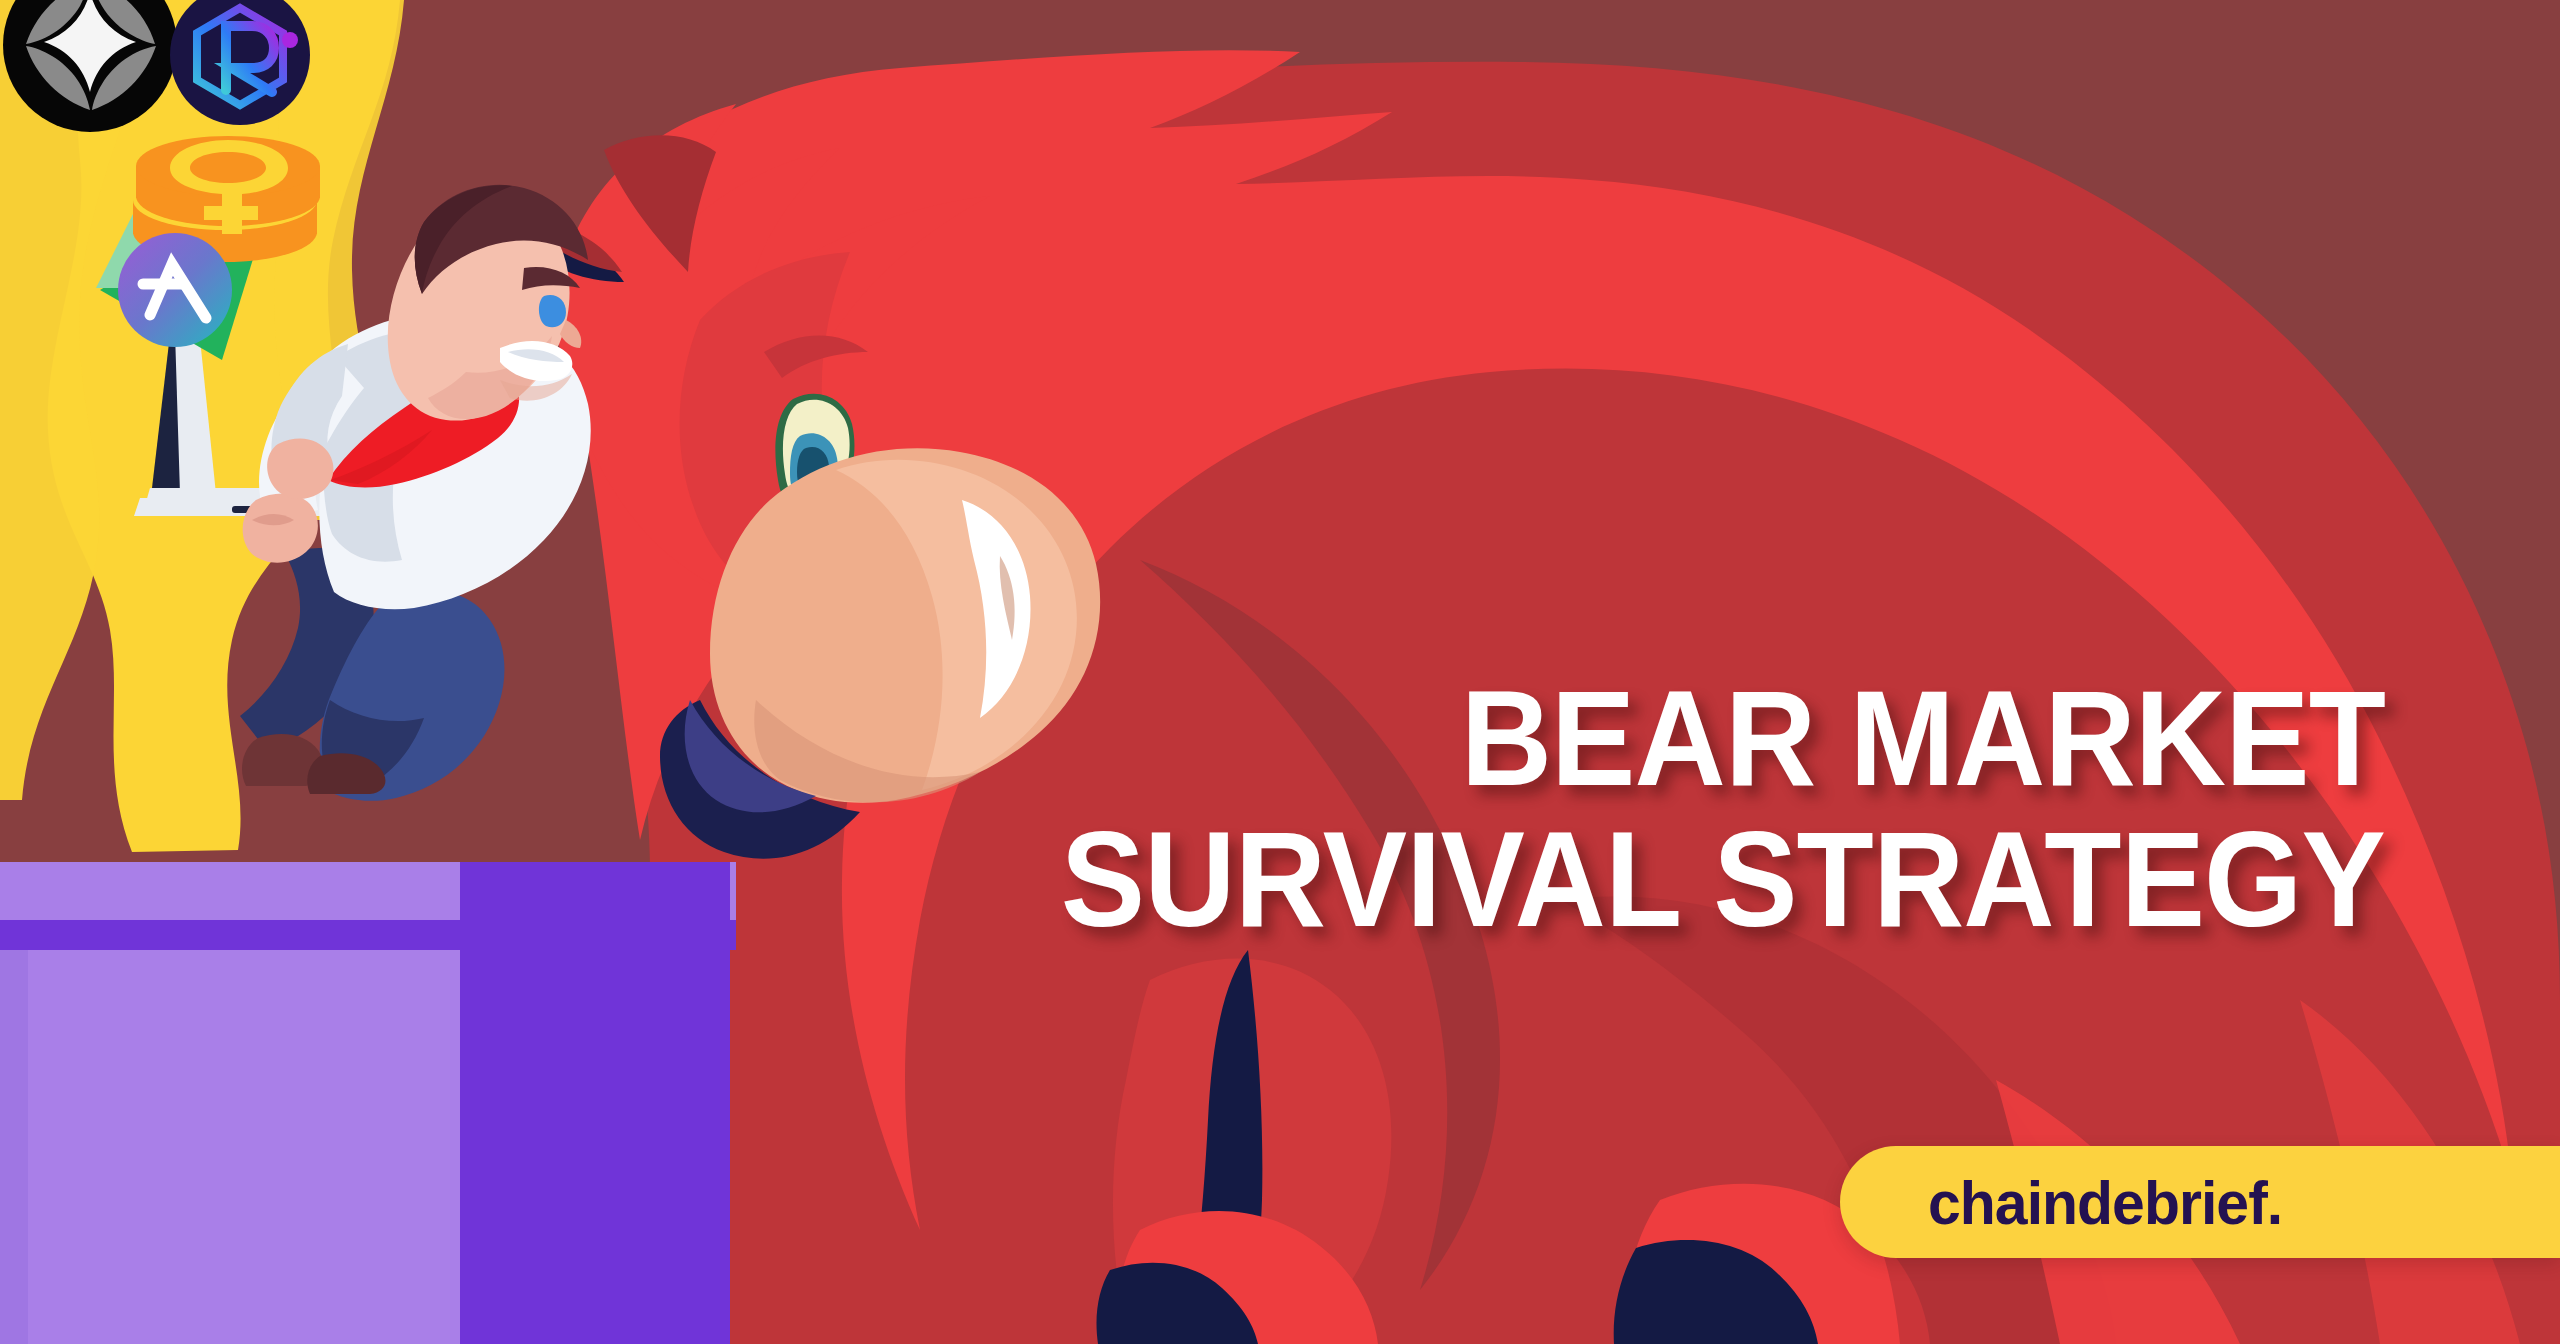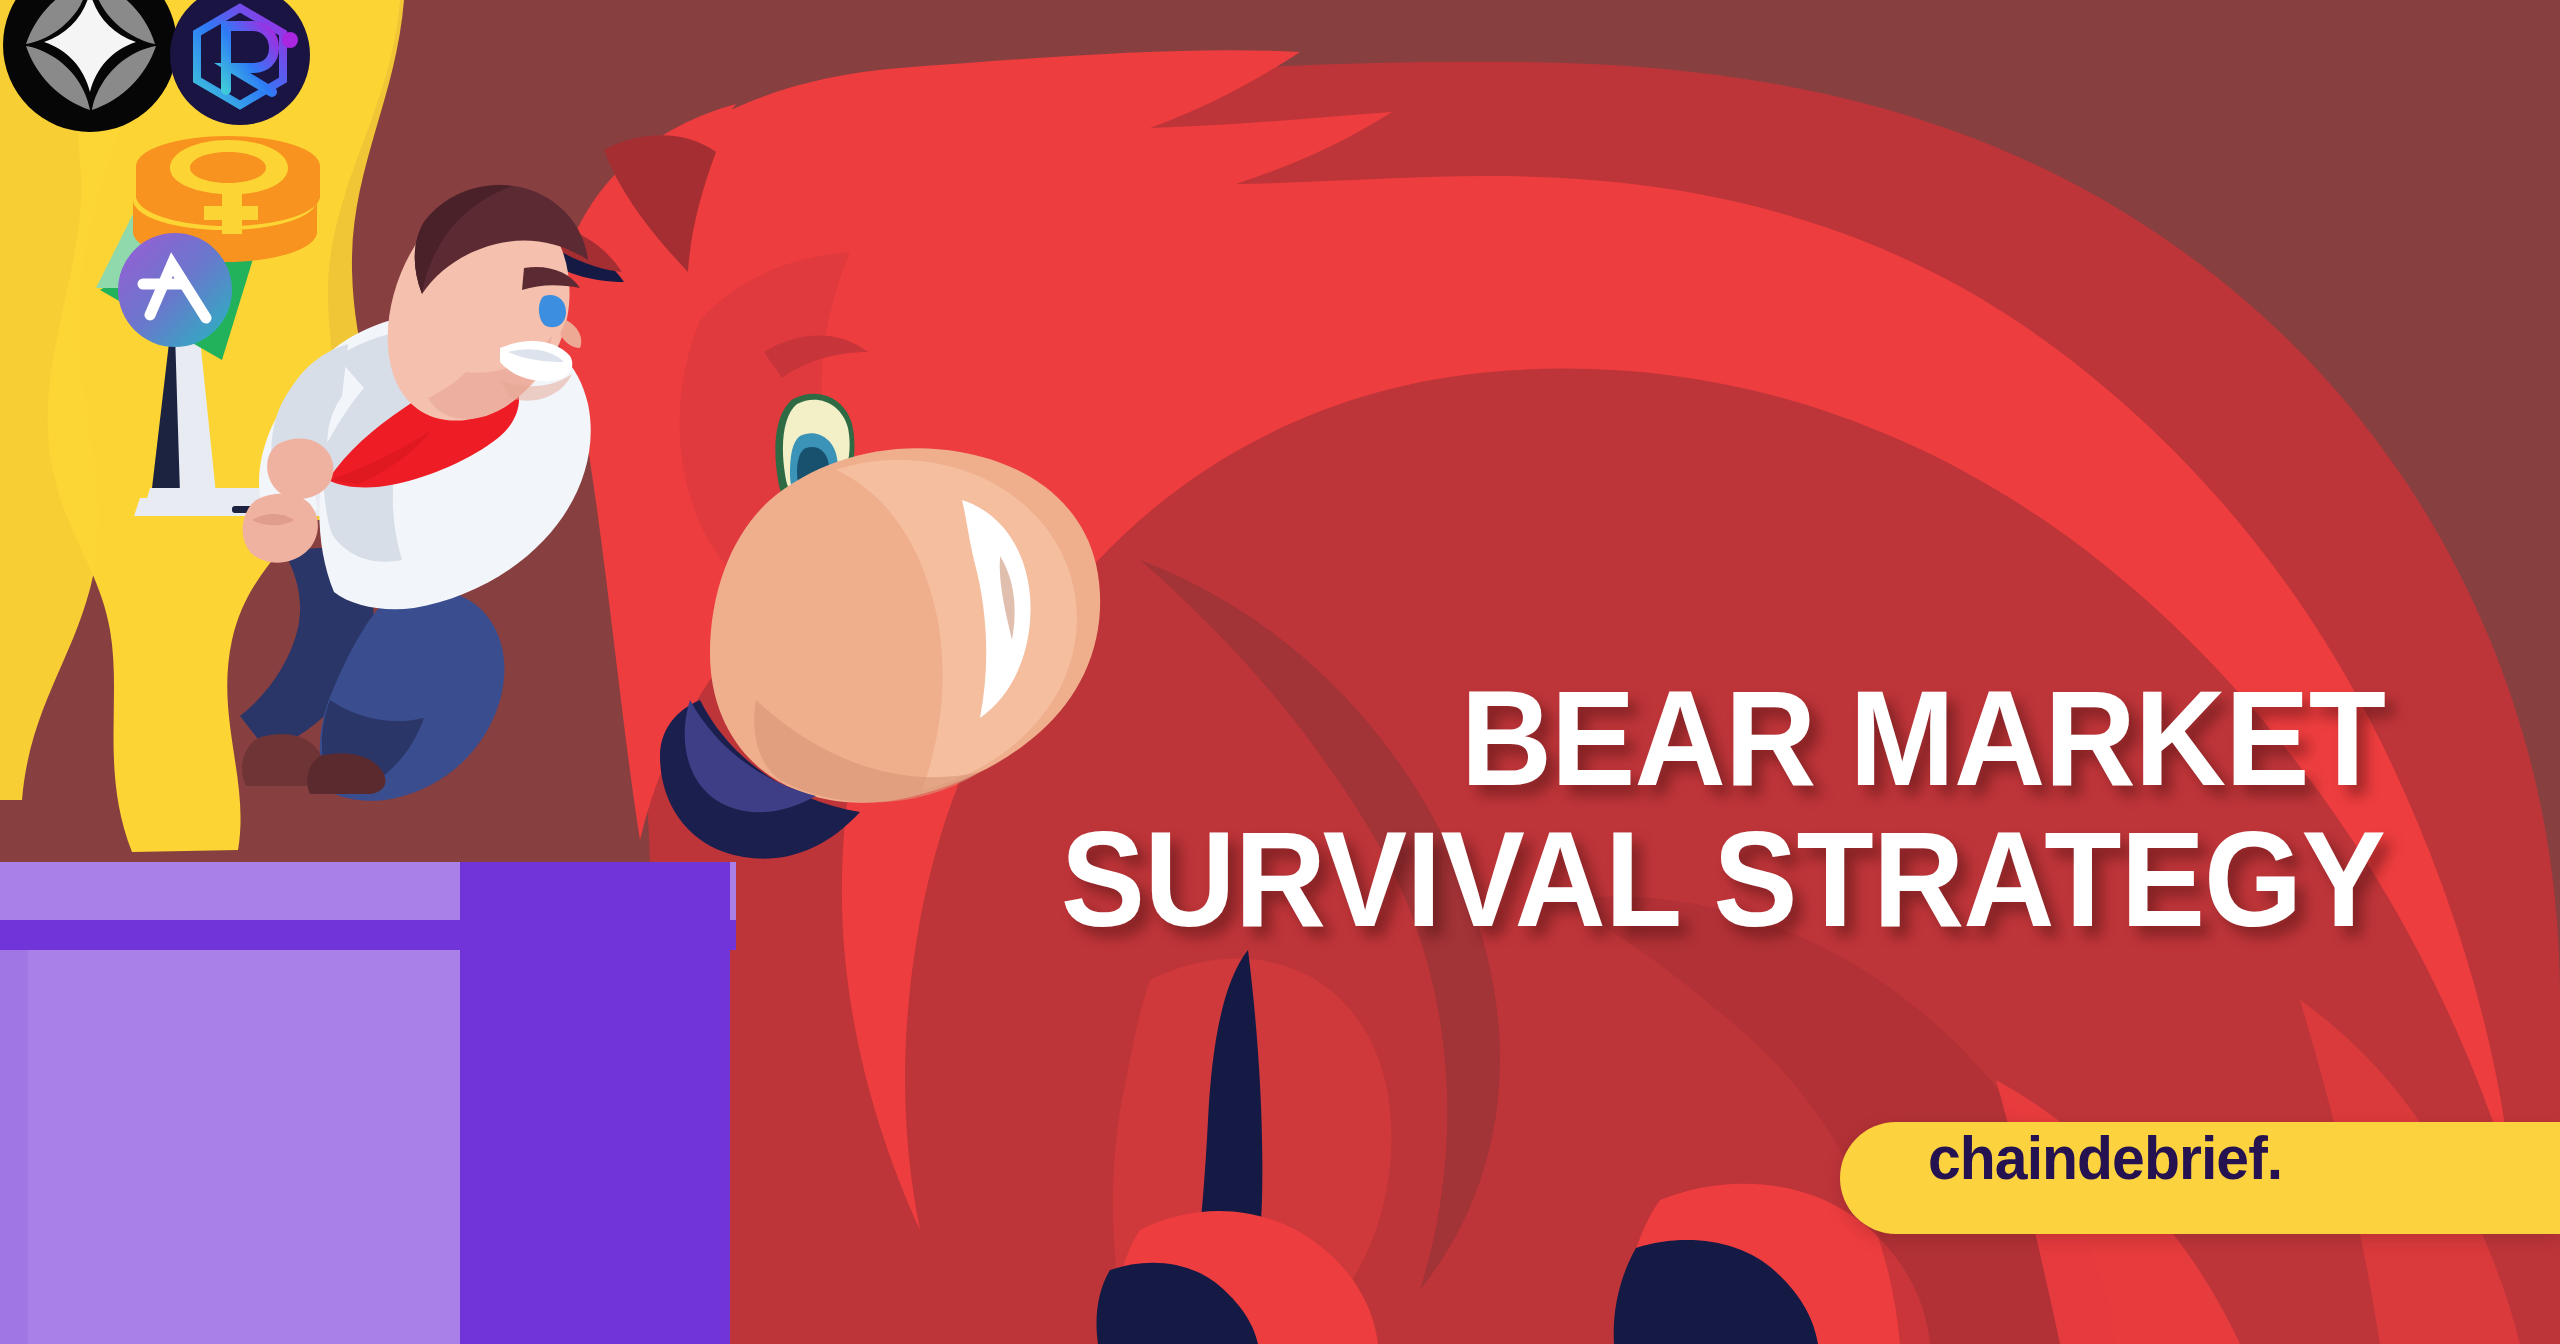--- a/index.html
+++ b/index.html
@@ -33,25 +33,25 @@
     display:block;
     transform:scaleX(0.93);
     transform-origin:right center;
   }
   #title-line-1{ font-size:136px; }
   #title-line-2{ font-size:136px; margin-top:8px;}
 
   
   #logo-badge{
     position:absolute;
-    right:0px; top:1122px;
+    right:0px; top:1146px;
     width:720px;height:112px;
     background:#FCD23F;
     border-radius:56px 0 0 56px;
-    display:flex;
+    display:flex;align-items:center;
     z-index:70;
     box-shadow:0 6px 18px rgba(70,20,20,0.20);
   }
   #logo-text{
     margin-left:88px;
     color:#241251;
     font-family:"Liberation Sans", sans-serif;
     font-weight:bold;
     font-size:62px;
     letter-spacing:-1px;

